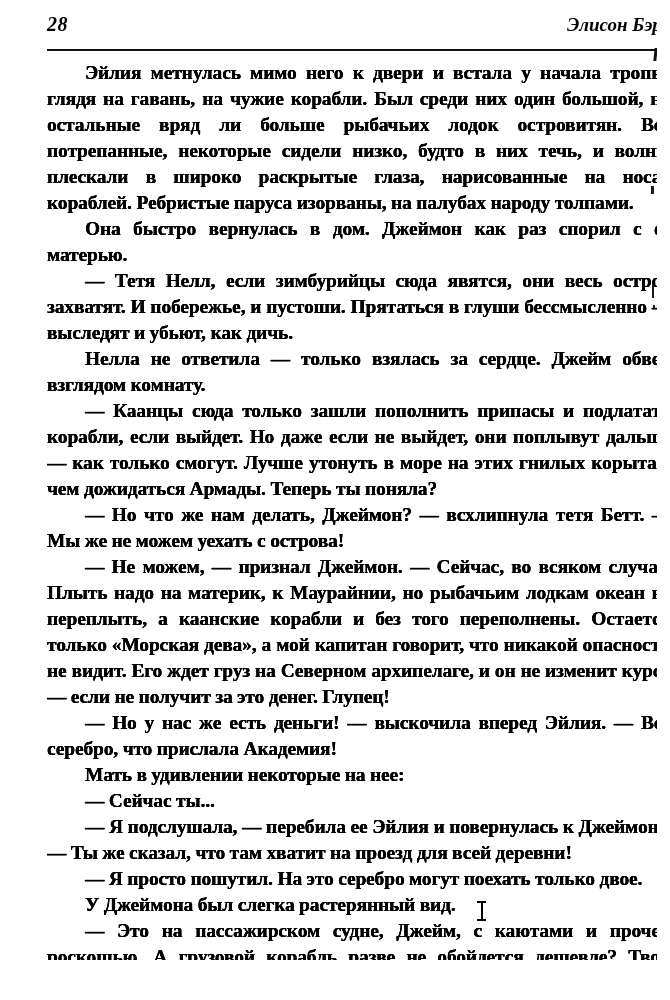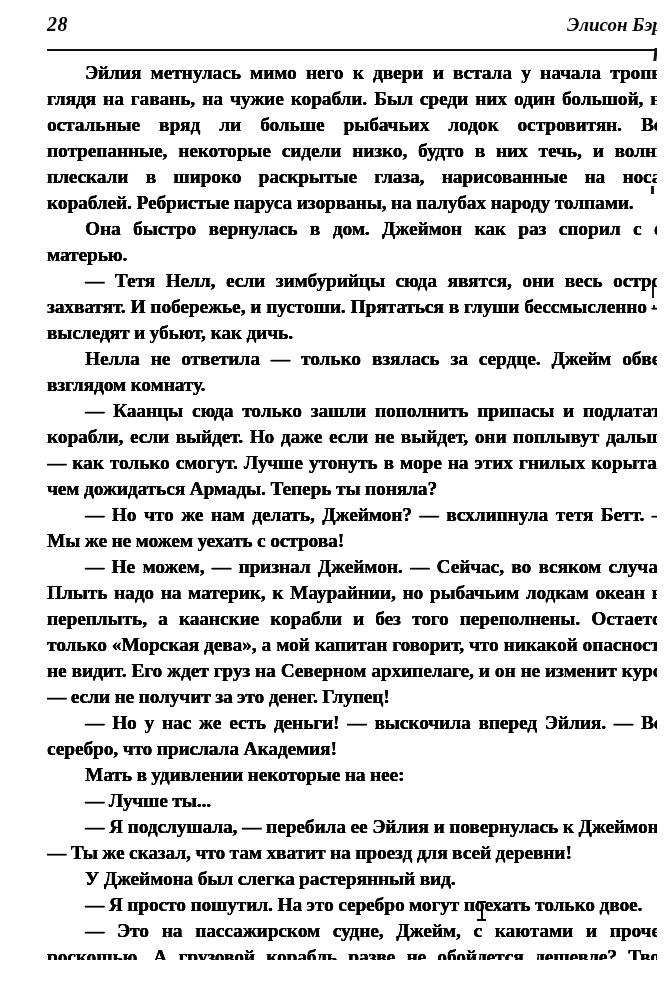--- a/index.html
+++ b/index.html
@@ -162,24 +162,24 @@
   <div class="textblock">
     <p>Эйлия метнулась мимо него к двери и встала у начала тропы, глядя на гавань, на чужие корабли. Был среди них один большой, но остальные вряд ли больше рыбачьих лодок островитян. Все потрепанные, некоторые сидели низко, будто в них течь, и волны плескали в широко раскрытые глаза, нарисованные на носах кораблей. Ребристые паруса изорваны, на палубах народу толпами.</p>
     <p>Она быстро вернулась в дом. Джеймон как раз спорил с ее матерью.</p>
     <p>— Тетя Нелл, если зимбурийцы сюда явятся, они весь остров захватят. И побережье, и пустоши. Прятаться в глуши бессмысленно — выследят и убьют, как дичь.</p>
     <p>Нелла не ответила — только взялась за сердце. Джейм обвел взглядом комнату.</p>
     <p>— Каанцы сюда только зашли пополнить припасы и подлатать корабли, если выйдет. Но даже если не выйдет, они поплывут дальше — как только смогут. Лучше утонуть в море на этих гнилых корытах, чем дожидаться Армады. Теперь ты поняла?</p>
     <p>— Но что же нам делать, Джеймон? — всхлипнула тетя Бетт. — Мы же не можем уехать с острова!</p>
     <p>— Не можем, — признал Джеймон. — Сейчас, во всяком случае. Плыть надо на материк, к Маурайнии, но рыбачьим лодкам океан не переплыть, а каанские корабли и без того переполнены. Остается только «Морская дева», а мой капитан говорит, что никакой опасности не видит. Его ждет груз на Северном архипелаге, и он не изменит курса — если не получит за это денег. Глупец!</p>
     <p>— Но у нас же есть деньги! — выскочила вперед Эйлия. — Все серебро, что прислала Академия!</p>
     <p>Мать в удивлении некоторые на нее:</p>
-    <p>— Лучше ты...</p>
+    <p>— Сейчас ты...</p>
     <p>— Я подслушала, — перебила ее Эйлия и повернулась к Джеймону. — Ты же сказал, что там хватит на проезд для всей деревни!</p>
+    <p>— Я просто пошутил. На это серебро могут поехать только двое.</p>
     <p>У Джеймона был слегка растерянный вид.</p>
-    <p>— Я просто пошутил. На это серебро могут поехать только двое.</p>
     <p>— Это на пассажирском судне, Джейм, с каютами и прочей роскошью. А грузовой корабль разве не обойдется дешевле? Твой капитан может прихватить больше людей за те же деньги. — Эйлия повернулась к отцу. — Папа, прошу тебя! Ведь не обидится же Академия, что мы использовали их деньги в такой крайности! И не обязательно уезжать в Маурайнию навсегда: опасность минует, а мы тем временем заработаем себе на обратную дорогу. И каанцев надо тоже с собой взять — им ни за что не переплыть океан на своих дырявых лодках. Если денег не хватит, отдадим капитану все,</p>
   </div>
 
   <div class="trim-mask"></div>
 
   <div class="speck" style="left:652px; top:285px; width:2px; height:13px;"></div>
   <div class="speck" style="left:653px; top:305px; width:2px; height:3px;"></div>
   <div class="speck" style="left:651px; top:186px; width:3px; height:8px;"></div>
 
   <div class="cursor-artifact" style="left:477px; top:901px;">

